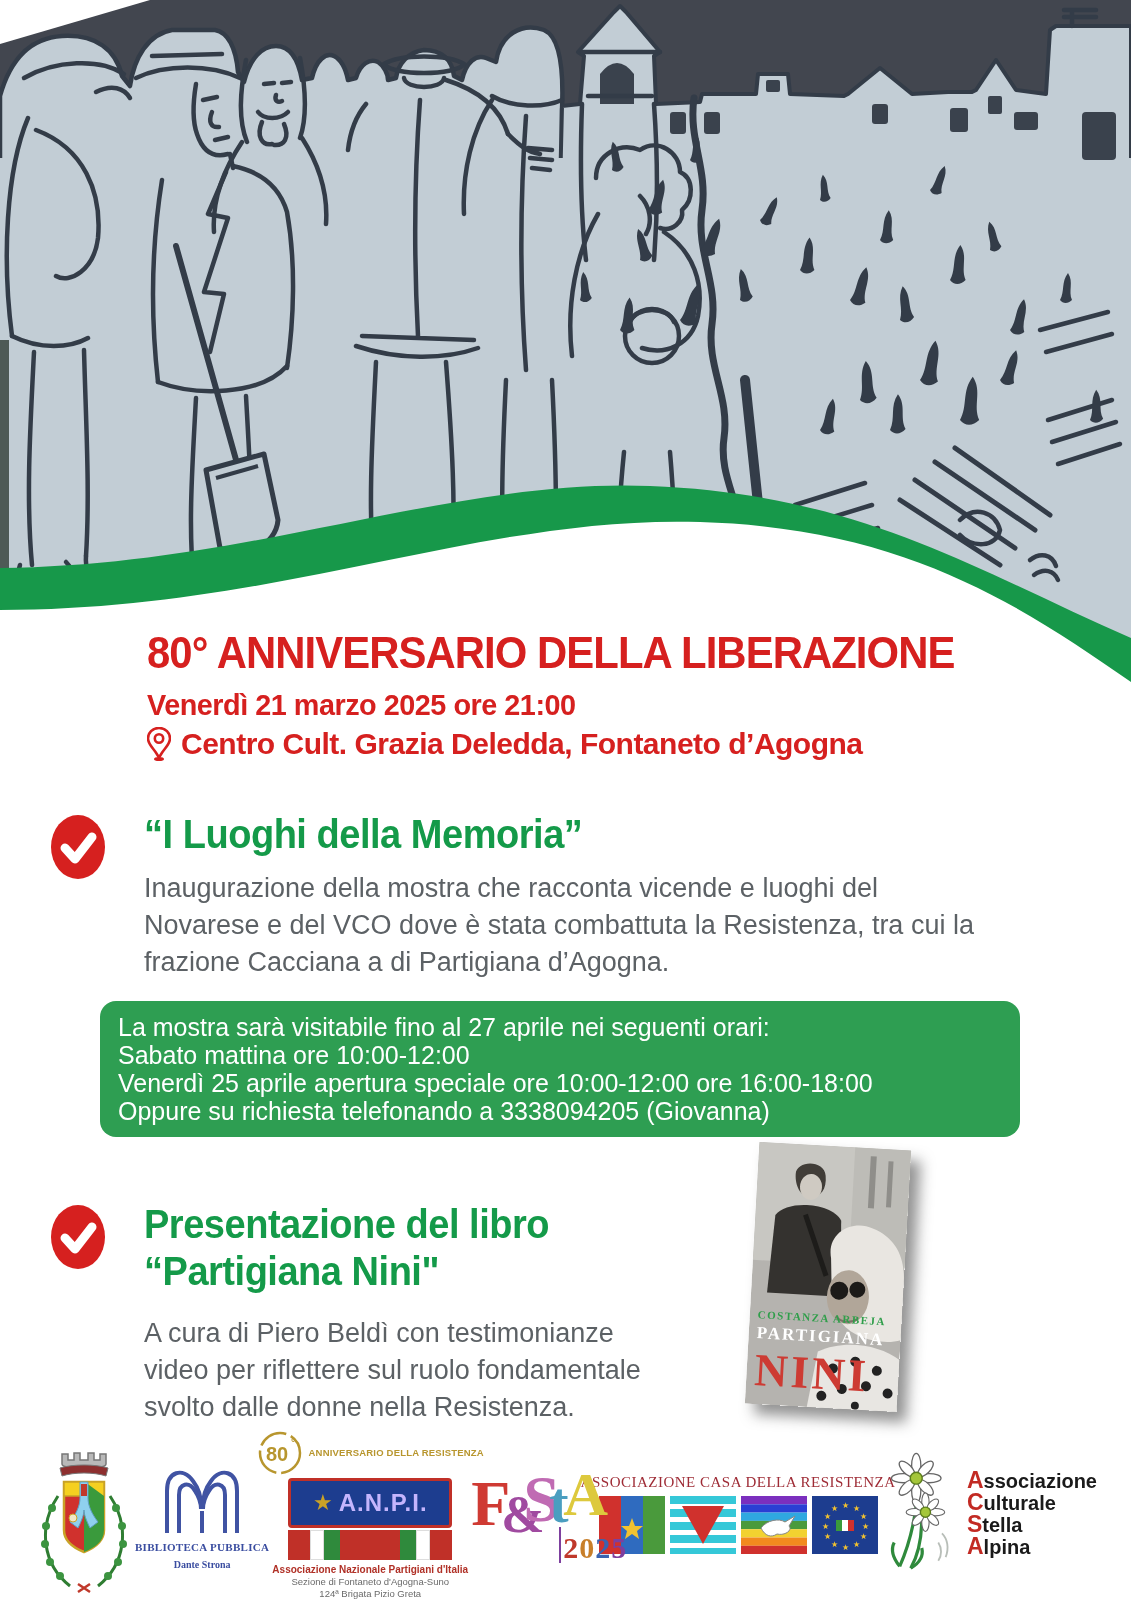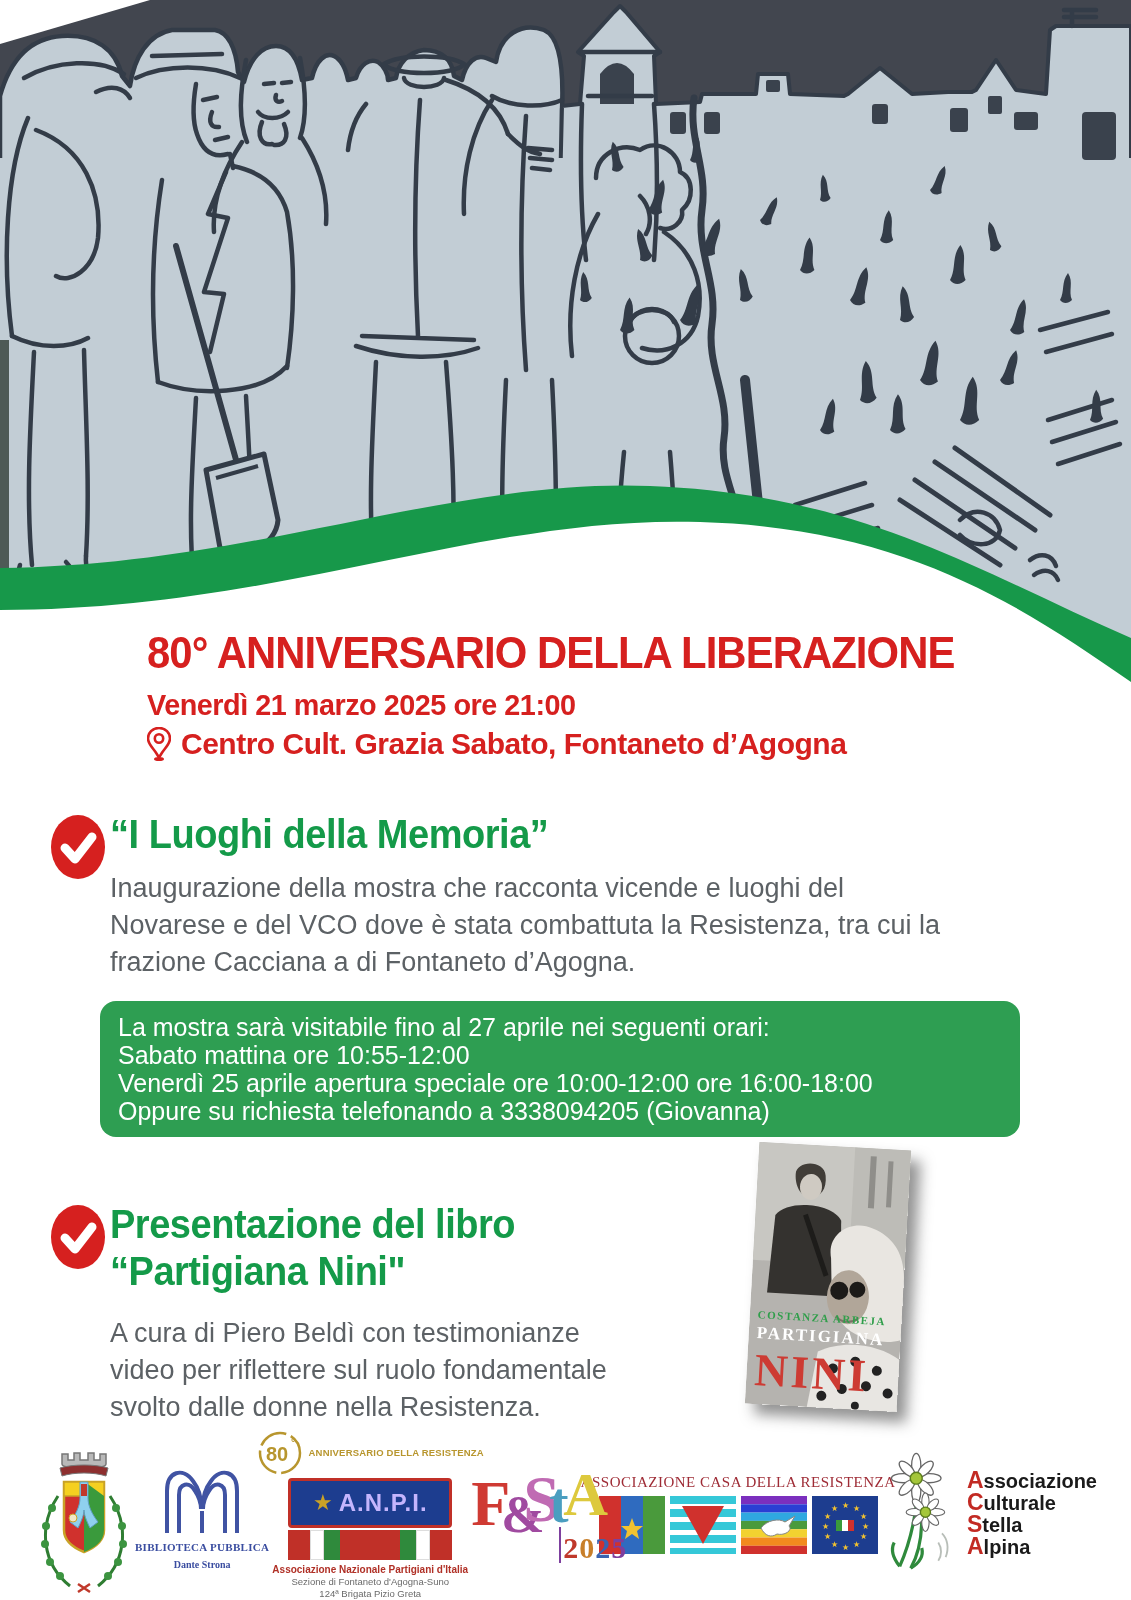--- a/index.html
+++ b/index.html
@@ -20,21 +20,21 @@
   }
   .event-sub{
     color:#d6201f;font-size:30px;font-weight:bold;letter-spacing:-.5px;
     transform:scaleX(.96);transform-origin:left;white-space:nowrap;margin-top:10px;
   }
   .event-loc{
     color:#d6201f;font-size:30px;font-weight:bold;letter-spacing:-.5px;
     display:flex;align-items:center;gap:10px;margin-top:5px;white-space:nowrap;
   }
   
-  .section{margin-left:50px;display:flex;gap:4px;align-items:flex-start;position:relative;z-index:4}
+  .section{margin-left:50px;display:flex;gap:38px;align-items:flex-start;position:relative;z-index:4}
   .sec1{margin-top:50px}
   .sec2{margin-top:64px}
   .check{flex:0 0 auto;margin-top:2px}
   .sec-head{
     color:#149a49;font-size:40px;font-weight:bold;letter-spacing:-.5px;line-height:47px;
     transform:scaleX(.95);transform-origin:left;white-space:nowrap;
   }
   .sec-body{color:#5c6165;font-size:27px;line-height:37px;margin-top:12px;white-space:nowrap}
   .greenbox{
     margin:20px 0 0 100px;width:884px;background:#2e9e52;border-radius:16px;
@@ -221,42 +221,42 @@
 
 <div class="titleblock">
   <div class="event-title">80° ANNIVERSARIO DELLA LIBERAZIONE</div>
   <div class="event-sub">Venerdì 21 marzo 2025 ore 21:00</div>
   <div class="event-loc">
     <svg width="24" height="34" viewBox="0 0 24 34">
       <path d="M12,1 C5.4,1 1,6 1,11.6 C1,17 6,21 9.5,26.5 L12,30.5 L14.5,26.5 C18,21 23,17 23,11.6 C23,6 18.6,1 12,1 Z" fill="none" stroke="#d6201f" stroke-width="2.6"></path>
       <circle cx="12" cy="11.5" r="4.2" fill="none" stroke="#d6201f" stroke-width="2.6"></circle>
       <ellipse cx="12" cy="32" rx="5" ry="2" fill="#d6201f"></ellipse>
     </svg>
-    <span>Centro Cult. Grazia Sabato, Fontaneto d’Agogna</span>
+    <span>Centro Cult. Grazia Deledda, Fontaneto d’Agogna</span>
   </div>
 </div>
 
 <div class="section sec1">
   <svg class="check" width="56" height="68" viewBox="0 0 56 68">
     <ellipse cx="28" cy="34" rx="27" ry="32" fill="#d6201f"></ellipse>
     <path d="M15,35 L25,46 L42,24" fill="none" stroke="#fff" stroke-width="9" stroke-linecap="round" stroke-linejoin="round"></path>
   </svg>
   <div>
     <div class="sec-head">“I Luoghi della Memoria”</div>
     <div class="sec-body">
       <div>Inaugurazione della mostra che racconta vicende e luoghi del</div>
       <div>Novarese e del VCO dove è stata combattuta la Resistenza, tra cui la</div>
-      <div>frazione Cacciana a di Fontaneto d’Agogna.</div>
+      <div>frazione Cacciana a di Partigiana d’Agogna.</div>
     </div>
   </div>
 </div>
 
 <div class="greenbox">
   <div>La mostra sarà visitabile fino al 27 aprile nei seguenti orari:</div>
-  <div>Sabato mattina ore 10:55-12:00</div>
+  <div>Sabato mattina ore 10:00-12:00</div>
   <div>Venerdì 25 aprile apertura speciale ore 10:00-12:00 ore 16:00-18:00</div>
   <div>Oppure su richiesta telefonando a 3338094205 (Giovanna)</div>
 </div>
 
 <div class="section sec2">
   <svg class="check" width="56" height="68" viewBox="0 0 56 68">
     <ellipse cx="28" cy="34" rx="27" ry="32" fill="#d6201f"></ellipse>
     <path d="M15,35 L25,46 L42,24" fill="none" stroke="#fff" stroke-width="9" stroke-linecap="round" stroke-linejoin="round"></path>
   </svg>
   <div>

